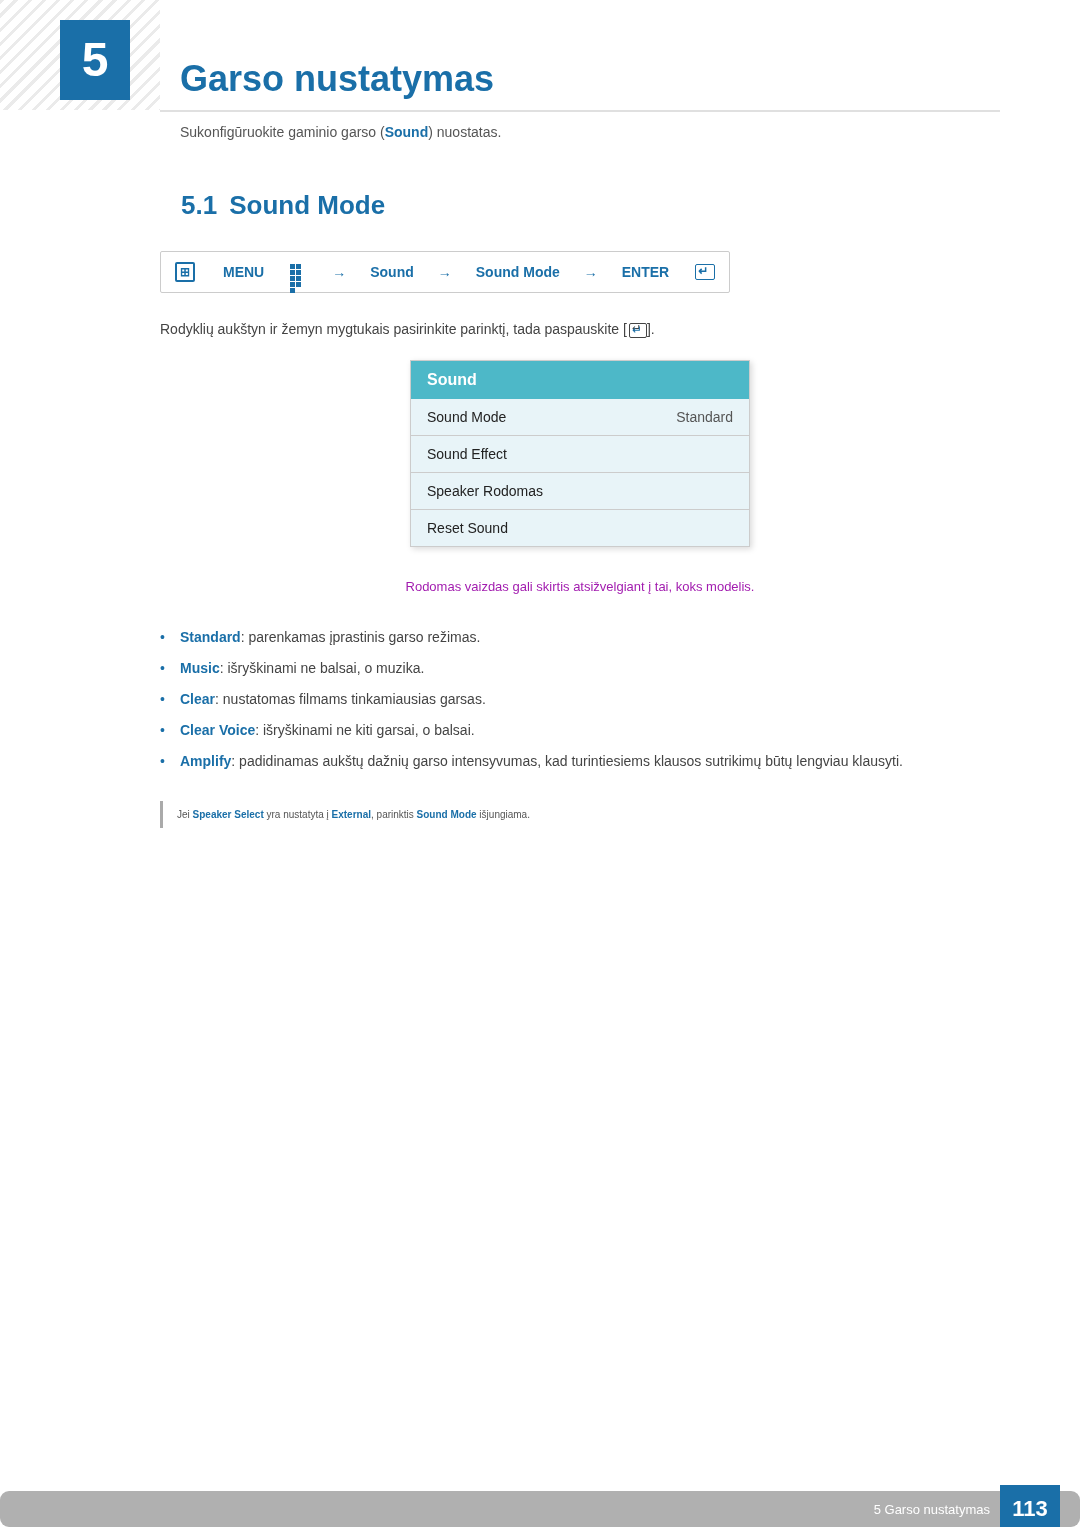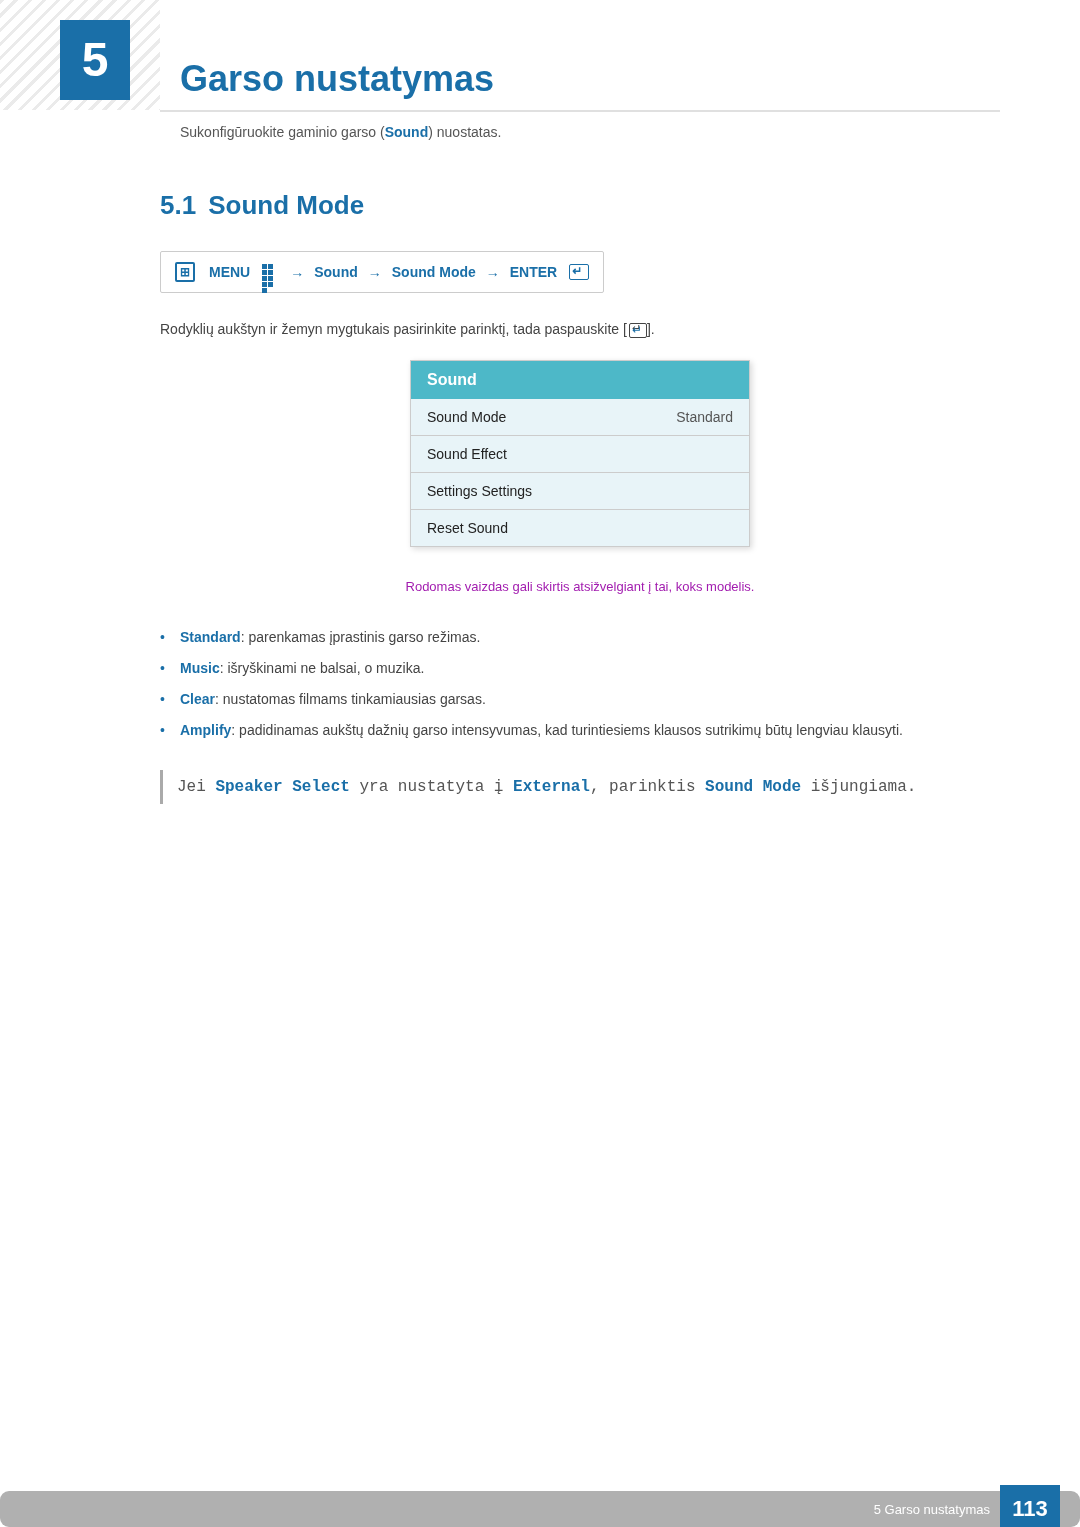--- a/index.html
+++ b/index.html
@@ -94,31 +94,32 @@
       color: #1a6fa8;
       font-weight: bold;
     }
 
     
     .section-heading {
       font-size: 26px;
       font-weight: bold;
       color: #1a6fa8;
       margin-bottom: 30px;
+      margin-left: 21px;
     }
 
     .section-number {
       margin-right: 12px;
     }
 
     
     .nav-path {
       display: flex;
       align-items: center;
-      gap: 10px;
+      gap: 24px;
       font-size: 14px;
       font-weight: bold;
       color: #1a6fa8;
       margin-bottom: 28px;
       padding: 10px 14px;
       border: 1px solid #ccc;
       display: inline-flex;
       border-radius: 2px;
     }
 
@@ -236,25 +237,24 @@
 
     .bullet-list li strong {
       color: #1a6fa8;
       font-weight: bold;
     }
 
     
     .note-box {
       border-left: 3px solid #aaa;
       padding: 8px 14px;
-      font-size: 16px;
+      font-size: 10px;
       color: #555;
       margin-top: 0;
       background: transparent;
-      font-family: Liberation Mono, monospace;
     }
 
     .note-box strong {
       color: #1a6fa8;
       font-weight: bold;
     }
 
     
     .bottom-bar {
       position: absolute;
@@ -363,21 +363,21 @@
   <div class="menu-mockup">
     <div class="menu-header">Sound</div>
     <div class="menu-item">
       <span>Sound Mode</span>
       <span class="item-value">Standard</span>
     </div>
     <div class="menu-item">
       <span>Sound Effect</span>
     </div>
     <div class="menu-item">
-      <span>Settings Settings</span>
+      <span>Speaker Rodomas</span>
     </div>
     <div class="menu-item">
       <span>Reset Sound</span>
     </div>
   </div>
 
   
   <div class="below-menu-text">Rodomas vaizdas gali skirtis atsižvelgiant į tai, koks modelis.</div>
 
   
@@ -385,20 +385,23 @@
     <li>
       <strong>Standard</strong><span>: parenkamas įprastinis garso režimas.</span>
     </li>
     <li>
       <strong>Music</strong><span>: išryškinami ne balsai, o muzika.</span>
     </li>
     <li>
       <strong>Clear</strong><span>: nustatomas filmams tinkamiausias garsas.</span>
     </li>
     <li>
+      <strong>Clear Voice</strong><span>: išryškinami ne kiti garsai, o balsai.</span>
+    </li>
+    <li>
       <strong>Amplify</strong><span>: padidinamas aukštų dažnių garso intensyvumas, kad turintiesiems klausos sutrikimų būtų lengviau klausyti.</span>
     </li>
   </ul>
 
   
   <div class="note-box">
     <span>Jei </span><strong>Speaker Select</strong><span> yra nustatyta į </span><strong>External</strong><span>, parinktis </span><strong>Sound Mode</strong><span> išjungiama.</span>
   </div>
 
 </div>

